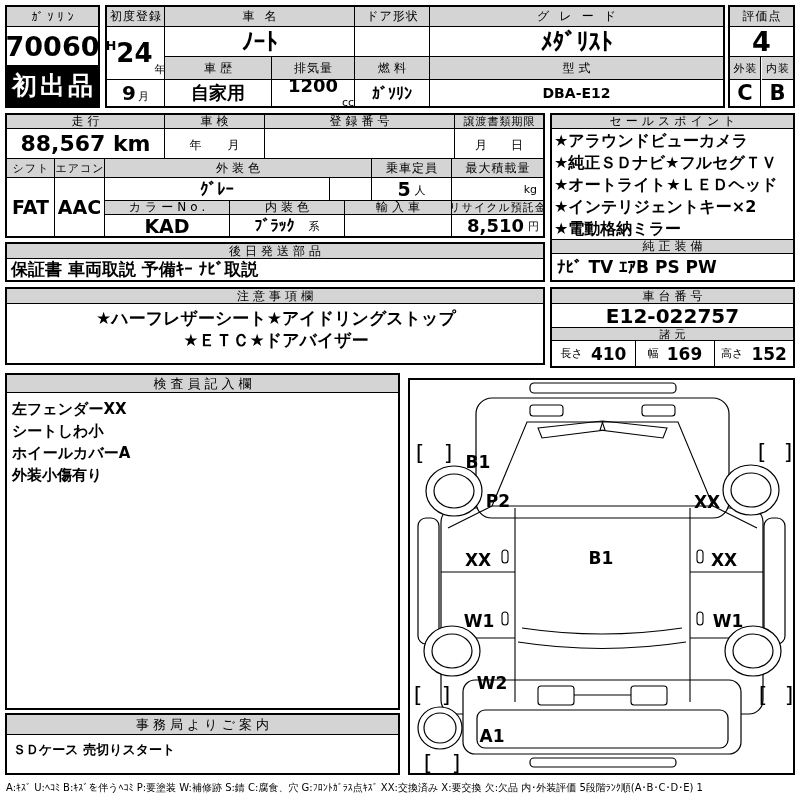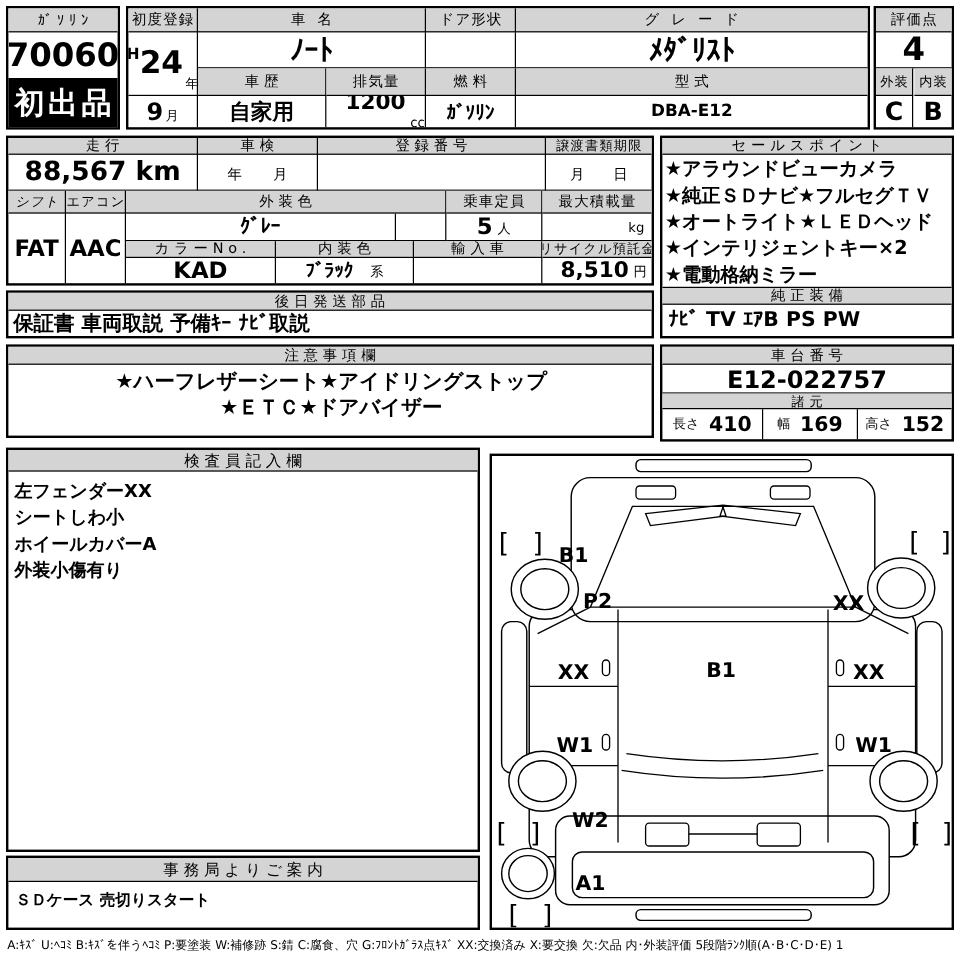--- a/index.html
+++ b/index.html
@@ -86,21 +86,21 @@
     <div class="c v br bb" style="left:0;top:14px;width:158px;height:30px;font-size:22px;">88,567 km</div>
     <div class="c br bb" style="left:158px;top:14px;width:100px;height:30px;gap:26px;font-size:12px;align-items:flex-end;padding-bottom:4px;">
       <span>年</span>
         <span>月</span>
     </div>
     <div class="c br bb" style="left:258px;top:14px;width:190px;height:30px;"></div>
     <div class="c bb" style="left:448px;top:14px;width:88px;height:30px;gap:24px;font-size:12px;align-items:flex-end;padding-bottom:4px;">
       <span>月</span>
         <span>日</span>
     </div>
-    <div class="c h t s11 br bb" style="left:0;top:44px;width:48px;height:19px;font-style:italic;">シフト</div>
+    <div class="c h t s11 br bb" style="left:0;top:44px;width:48px;height:19px;">シフト</div>
     <div class="c h t s11 br bb" style="left:48px;top:44px;width:50px;height:19px;">エアコン</div>
     <div class="c h br bb" style="left:98px;top:44px;width:267px;height:19px;">外装色</div>
     <div class="c h t br bb" style="left:365px;top:44px;width:80px;height:19px;">乗車定員</div>
     <div class="c h t bb" style="left:445px;top:44px;width:91px;height:19px;">最大積載量</div>
     <div class="c v br" style="left:0;top:63px;width:48px;height:58px;font-size:19px;">FAT</div>
     <div class="c v br" style="left:48px;top:63px;width:50px;height:58px;font-size:19px;">AAC</div>
     <div class="c v br bb" style="left:98px;top:63px;width:225px;height:23px;font-size:17px;">ｸﾞﾚｰ</div>
     <div class="c br bb" style="left:323px;top:63px;width:42px;height:23px;"></div>
     <div class="c br bb" style="left:365px;top:63px;width:80px;height:23px;">
       <span style="font-size:19px;font-weight:bold;">5</span>

